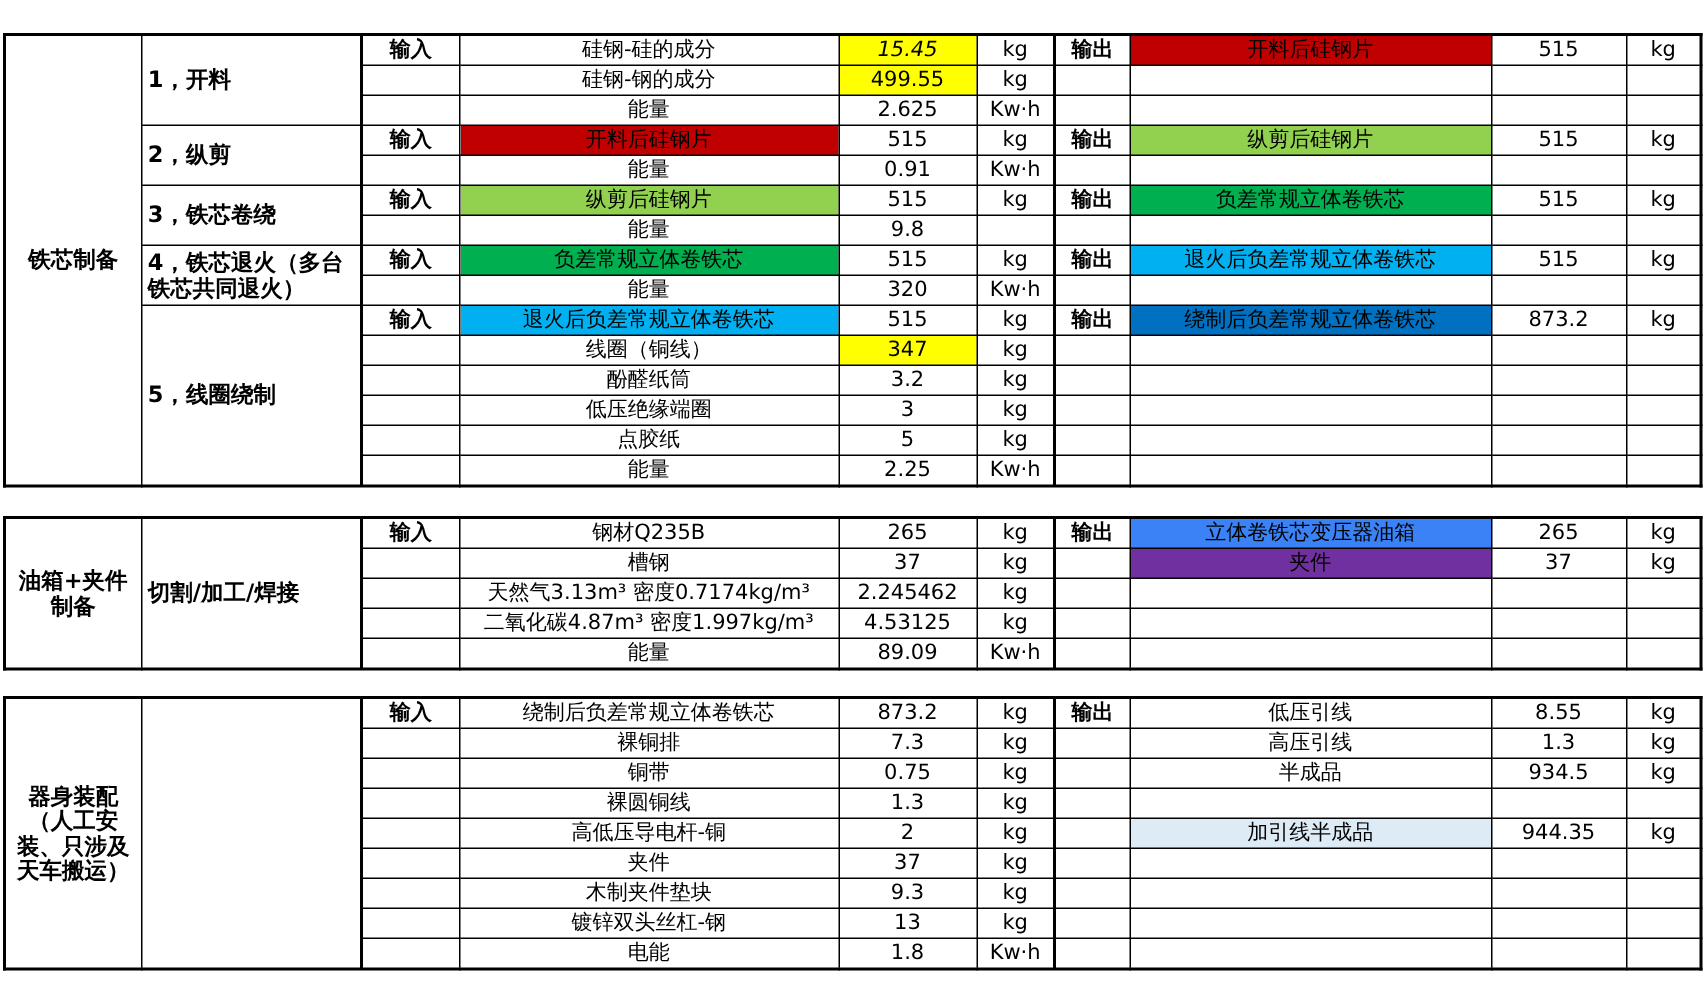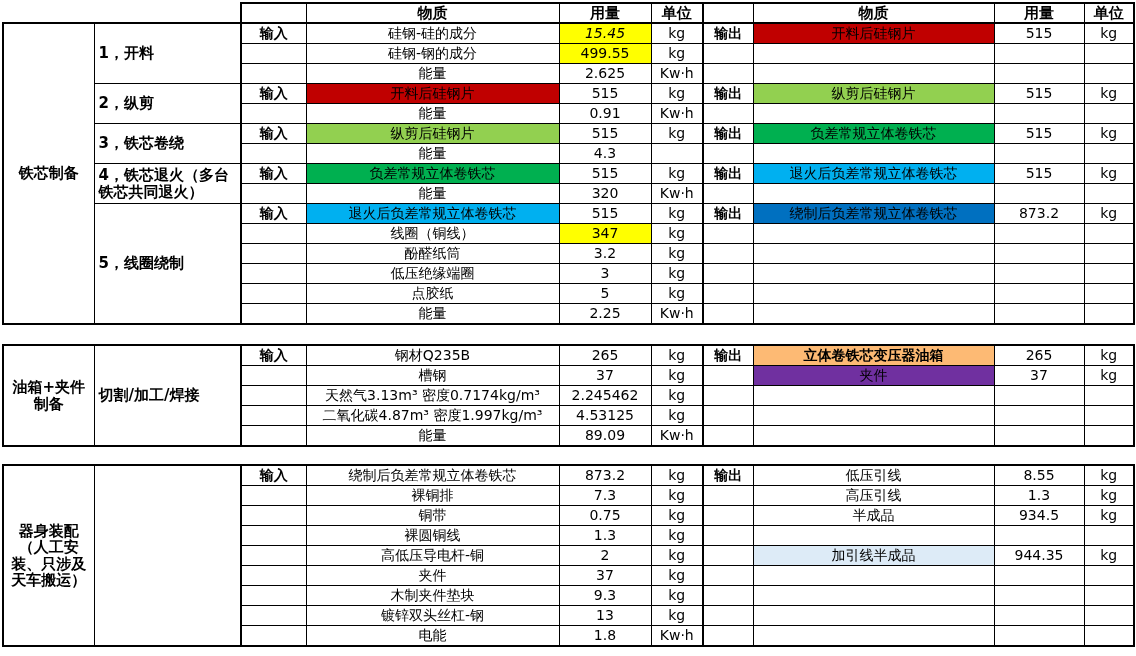--- a/index.html
+++ b/index.html
@@ -19,44 +19,20 @@
   #header-table{left:240px;top:2px;}
   .s0{left:2px;top:22px;}
   .s1{left:2px;top:344px;}
   .s2{left:2px;top:464px;}
 </style>
 </head>
 <body>
 
 <div class="canvas">
 
-  <table id="header-table">
-    <colgroup>
-      <col style="width:65px">
-        <col style="width:253px">
-        <col style="width:92px">
-        <col style="width:52px">
-      <col style="width:50px">
-        <col style="width:241px">
-        <col style="width:90px">
-        <col style="width:50px">
-    </colgroup>
-    <tbody>
-      <tr>
-        <td></td>
-        <td>物质</td>
-        <td>用量</td>
-        <td>单位</td>
-        <td class="tl"></td>
-        <td>物质</td>
-        <td>用量</td>
-        <td>单位</td>
-      </tr>
-    </tbody>
-  </table>
 
   <table class="s0">
     <colgroup>
       <col style="width:91px">
         <col style="width:147px">
         <col style="width:65px">
         <col style="width:253px">
       <col style="width:92px">
         <col style="width:52px">
         <col style="width:50px">
@@ -125,21 +101,21 @@
           <td>515</td>
           <td>kg</td>
           <td class="bold tl">输出</td>
           <td style="background-color: rgb(0, 176, 80);">负差常规立体卷铁芯</td>
           <td>515</td>
           <td>kg</td>
         </tr>
         <tr>
           <td class="bold tl"></td>
           <td>能量</td>
-          <td>4.3</td>
+          <td>9.8</td>
           <td></td>
           <td class="bold tl"></td>
           <td></td>
           <td></td>
           <td></td>
         </tr>
         <tr>
           <td class="bold wrap step stage" rowspan="2">4，铁芯退火（多台铁芯共同退火）</td>
           <td class="bold tl">输入</td>
           <td style="background-color: rgb(0, 176, 80);">负差常规立体卷铁芯</td>
@@ -239,21 +215,21 @@
     </colgroup>
     <tbody>
         <tr>
           <td class="bold wrap stage" rowspan="5">油箱+夹件制备</td>
           <td class="bold wrap step stage" rowspan="5">切割/加工/焊接</td>
           <td class="bold tl">输入</td>
           <td>钢材Q235B</td>
           <td>265</td>
           <td>kg</td>
           <td class="bold tl">输出</td>
-          <td style="background-color: #fdba74; font-weight: bold;">立体卷铁芯变压器油箱</td>
+          <td style="background-color: #3b82f6;">立体卷铁芯变压器油箱</td>
           <td>265</td>
           <td>kg</td>
         </tr>
         <tr>
           <td class="bold tl"></td>
           <td>槽钢</td>
           <td>37</td>
           <td>kg</td>
           <td class="bold tl"></td>
           <td style="background-color: rgb(112, 48, 160);">夹件</td>

